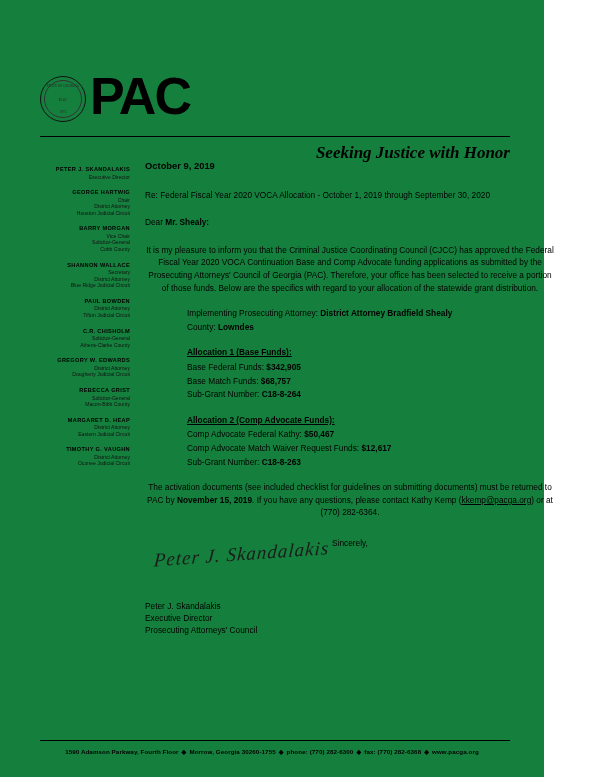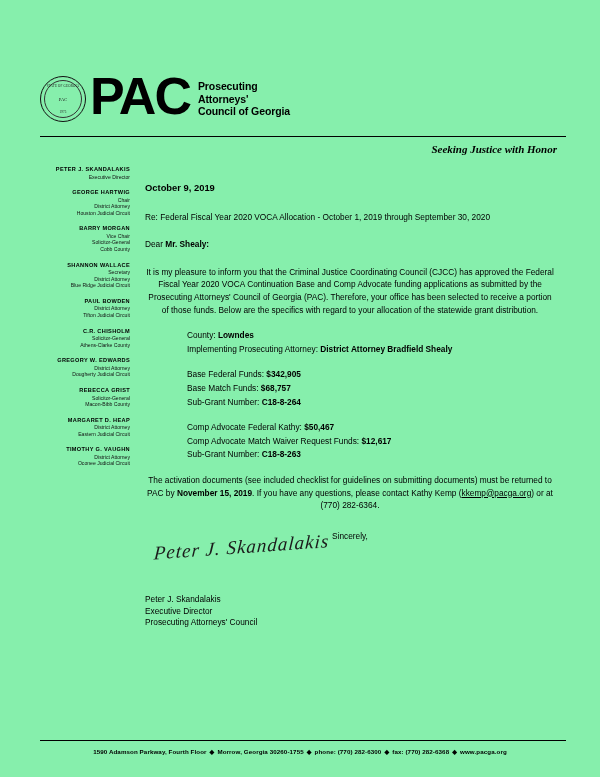--- a/index.html
+++ b/index.html
@@ -9,23 +9,23 @@
   }
   body {
     width: 600px;
     height: 777px;
     font-family: "Liberation Sans", sans-serif;
     color: #000;
     overflow: hidden;
   }
   .page {
     position: relative;
-    width: 600px;
+    width: 544px;
     height: 777px;
-    background: #86efac;
+    background: #15803d;
     box-sizing: border-box;
   }
 
   
   .header {
     position: absolute;
     left: 40px;
     top: 72px;
     display: flex;
     align-items: flex-start;
@@ -81,26 +81,26 @@
     margin-left: 8px;
     margin-top: 8px;
     font-size: 10.5px;
     font-weight: bold;
     line-height: 12.5px;
     letter-spacing: -0.1px;
   }
 
   .tagline {
     position: absolute;
-    right: 43px;
+    right: 34px;
     top: 143px;
     font-family: "Liberation Serif", serif;
     font-style: italic;
     font-weight: bold;
-    font-size: 11px;
+    font-size: 17px;
   }
   .hrule {
     position: absolute;
     left: 40px;
     right: 34px;
     top: 136px;
     border-top: 1px solid #000;
   }
 
   
@@ -123,21 +123,21 @@
   .officer .role {
     font-size: 5.1px;
     line-height: 6.6px;
     color: #111;
   }
 
   
   .letter {
     position: absolute;
     left: 145px;
-    top: 182px;
+    top: 160px;
     width: 410px;
     font-size: 8.3px;
     line-height: 12.6px;
   }
   .date {
     font-size: 9.4px;
     font-weight: bold;
     margin-bottom: 16px;
   }
   .re {
@@ -209,25 +209,20 @@
 
 <div class="page">
 
   <div class="header">
     <div class="seal">
       <div class="seal-top">STATE OF GEORGIA</div>
       <div class="seal-mid">PAC</div>
       <div class="seal-bottom">1975</div>
     </div>
     <div class="pac-word">PAC</div>
-    <div class="pac-sub">
-      <div>Prosecuting</div>
-      <div>Attorneys'</div>
-      <div>Council of Georgia</div>
-    </div>
   </div>
 
   <div class="hrule"></div>
   <div class="tagline">Seeking Justice with Honor</div>
 
   <div class="officers">
     <div class="officer">
       <div class="name">PETER J. SKANDALAKIS</div>
       <div class="role">Executive Director</div>
     </div>
@@ -278,45 +273,47 @@
     </div>
 
     <div class="salutation">
       <span>Dear </span><strong>Mr. Shealy:</strong>
     </div>
 
     <div class="para">It is my pleasure to inform you that the Criminal Justice Coordinating Council (CJCC) has approved the Federal Fiscal Year 2020 VOCA Continuation Base and Comp Advocate funding applications as submitted by the Prosecuting Attorneys' Council of Georgia (PAC). Therefore, your office has been selected to receive a portion of those funds. Below are the specifics with regard to your allocation of the statewide grant distribution.</div>
 
     <div class="specs">
       <div class="specline">
+        <span>Implementing Prosecuting Attorney:</span>
+        <strong>District Attorney Bradfield Shealy</strong>
+      </div>
+      <div class="specline">
         <span>County:</span>
         <strong>Lowndes</strong>
       </div>
-      <div class="specline">
-        <span>Implementing Prosecuting Attorney:</span>
-        <strong>District Attorney Bradfield Shealy</strong>
-      </div>
     </div>
 
     <div class="alloc-block">
+      <div class="alloc-title">Allocation 1 (Base Funds):</div>
       <div class="specline">
         <span>Base Federal Funds:</span>
         <strong>$342,905</strong>
       </div>
       <div class="specline">
         <span>Base Match Funds:</span>
         <strong>$68,757</strong>
       </div>
       <div class="specline">
         <span>Sub-Grant Number:</span>
         <strong>C18-8-264</strong>
       </div>
     </div>
 
     <div class="alloc-block">
+      <div class="alloc-title">Allocation 2 (Comp Advocate Funds):</div>
       <div class="specline">
         <span>Comp Advocate Federal Kathy:</span>
         <strong>$50,467</strong>
       </div>
       <div class="specline">
         <span>Comp Advocate Match Waiver Request Funds:</span>
         <strong>$12,617</strong>
       </div>
       <div class="specline">
         <span>Sub-Grant Number:</span>

